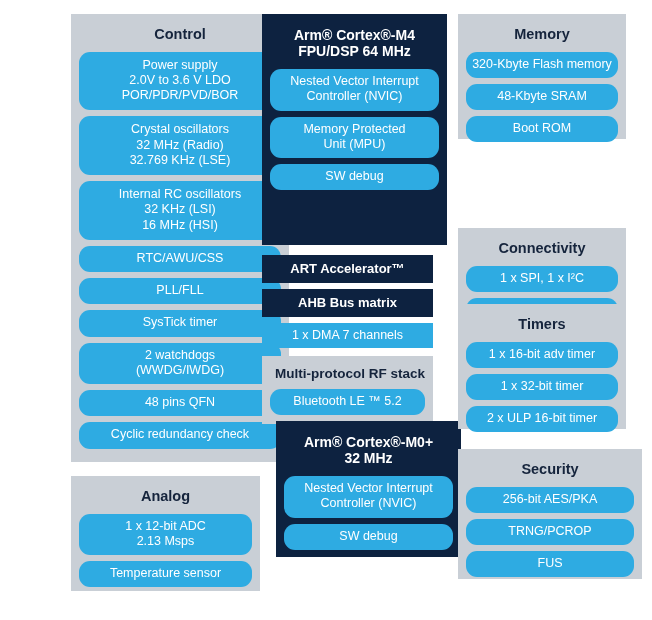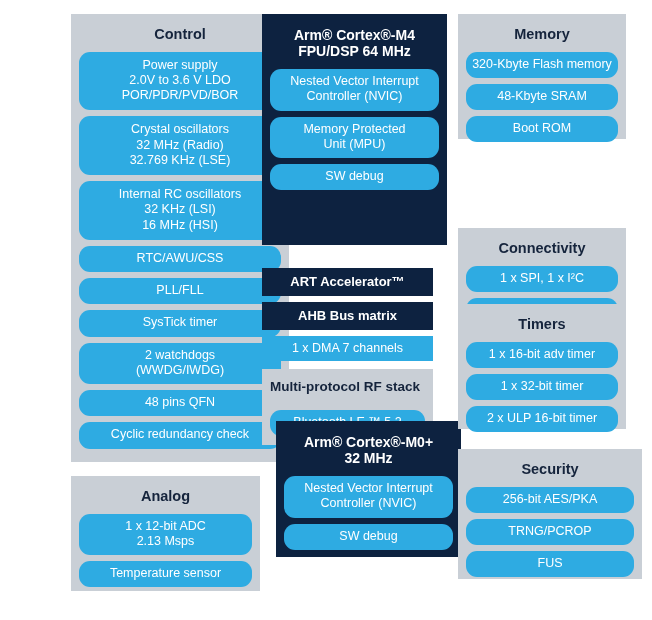--- a/index.html
+++ b/index.html
@@ -76,40 +76,40 @@
     text-align: center;
     font-size: 12.5px;
     padding: 5px 4px 6px 4px;
     box-sizing: border-box;
   }
 
   
   #control      { left: 71px;  top: 14px;  width: 218px; height: 448px; }
   #analog       { left: 71px;  top: 476px; width: 189px; height: 115px; }
   #cortex-m4    { left: 262px; top: 14px;  width: 185px; height: 231px; }
-  #mid-stack    { left: 262px; top: 268px; width: 171px; height: 160px; }
+  #mid-stack    { left: 262px; top: 255px; width: 171px; height: 160px; }
   #cortex-m0    { left: 276px; top: 421px; width: 185px; height: 136px; }
   #memory       { left: 458px; top: 14px;  width: 168px; height: 125px; }
   #connectivity { left: 458px; top: 180px; width: 168px; height: 101px; margin-top: 48px; }
   #timers       { left: 458px; top: 304px; width: 168px; height: 125px; }
   #security     { left: 458px; top: 449px; width: 184px; height: 130px; }
 
   
   .rf-group {
     background: #c9cfd6;
     padding: 7px 8px 9px 8px;
     box-sizing: border-box;
     margin-top: 8px;
   }
   .rf-title {
-    text-align: left;
+    text-align: right;
     font-weight: bold;
     font-size: 13.5px;
     color: #15243c;
-    margin: 3px 0 16px 0;
+    margin: 3px 0 8px 0;
   }
 </style>
 </head>
 <body>
 
 <div class="canvas">
 
   <div class="panel panel-grey" id="control">
     <div class="panel-title">Control</div>
     <div class="cell tall">Power supply<br>2.0V to 3.6 V LDO<br>POR/PDR/PVD/BOR</div>

